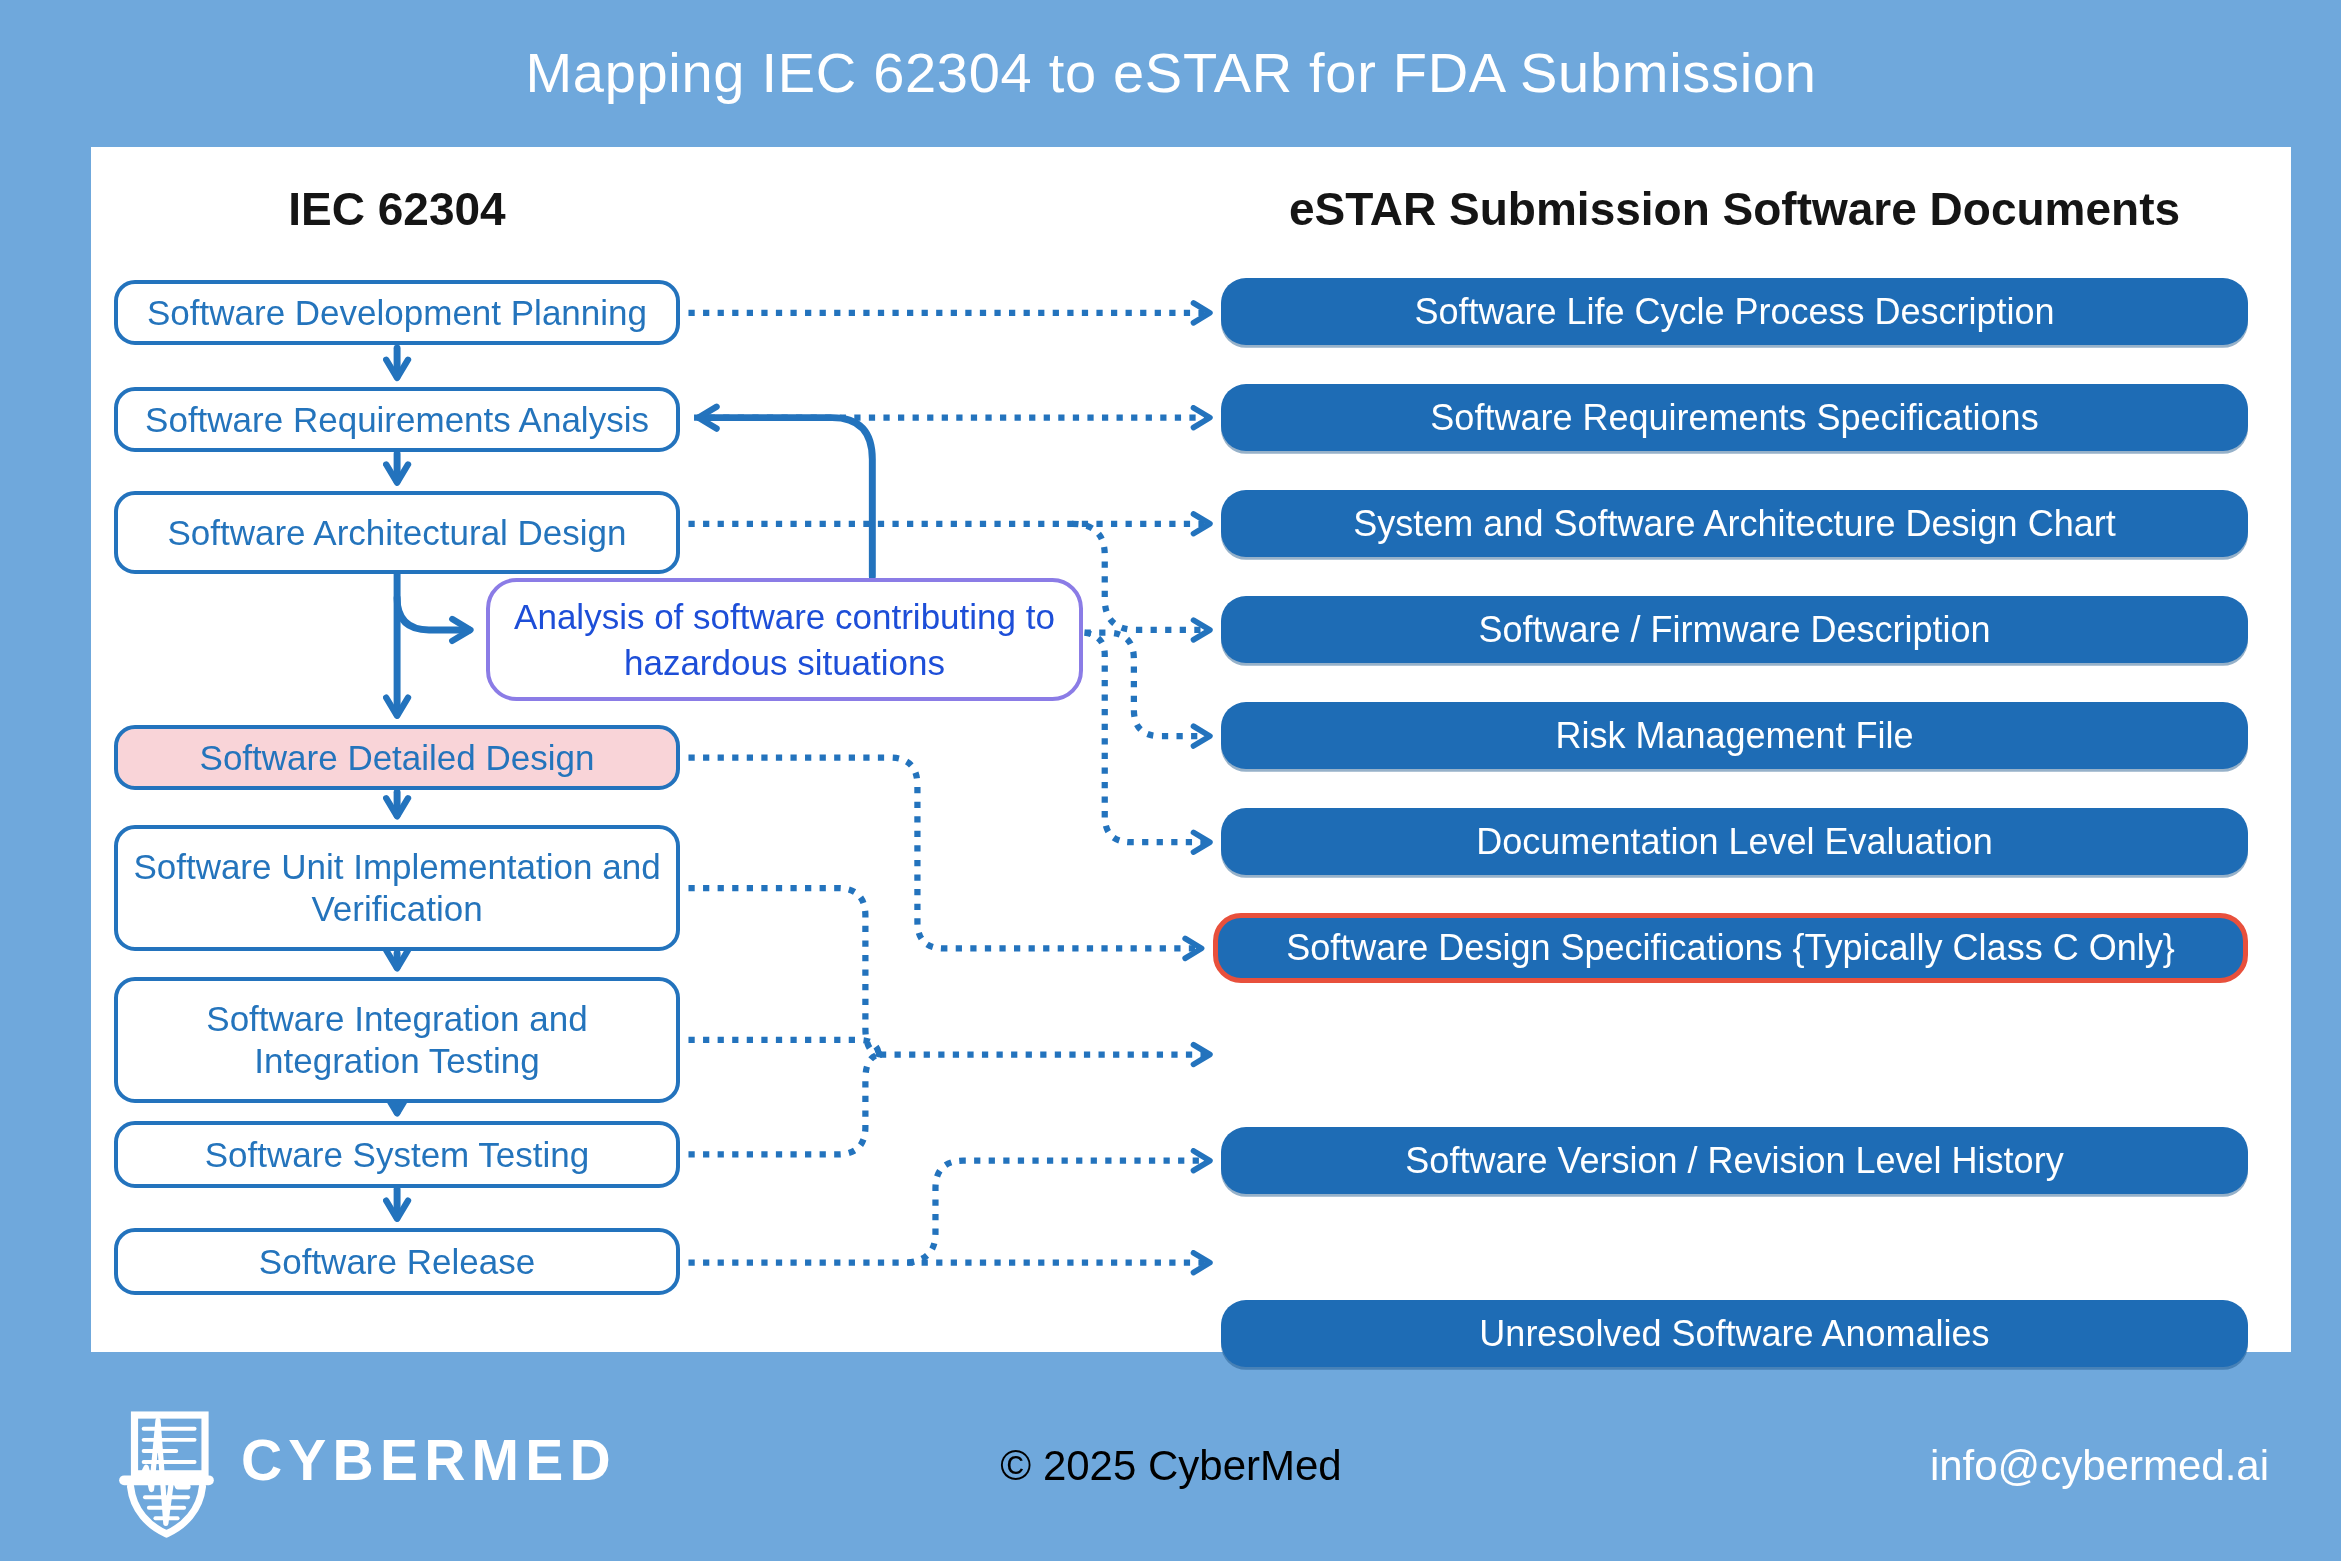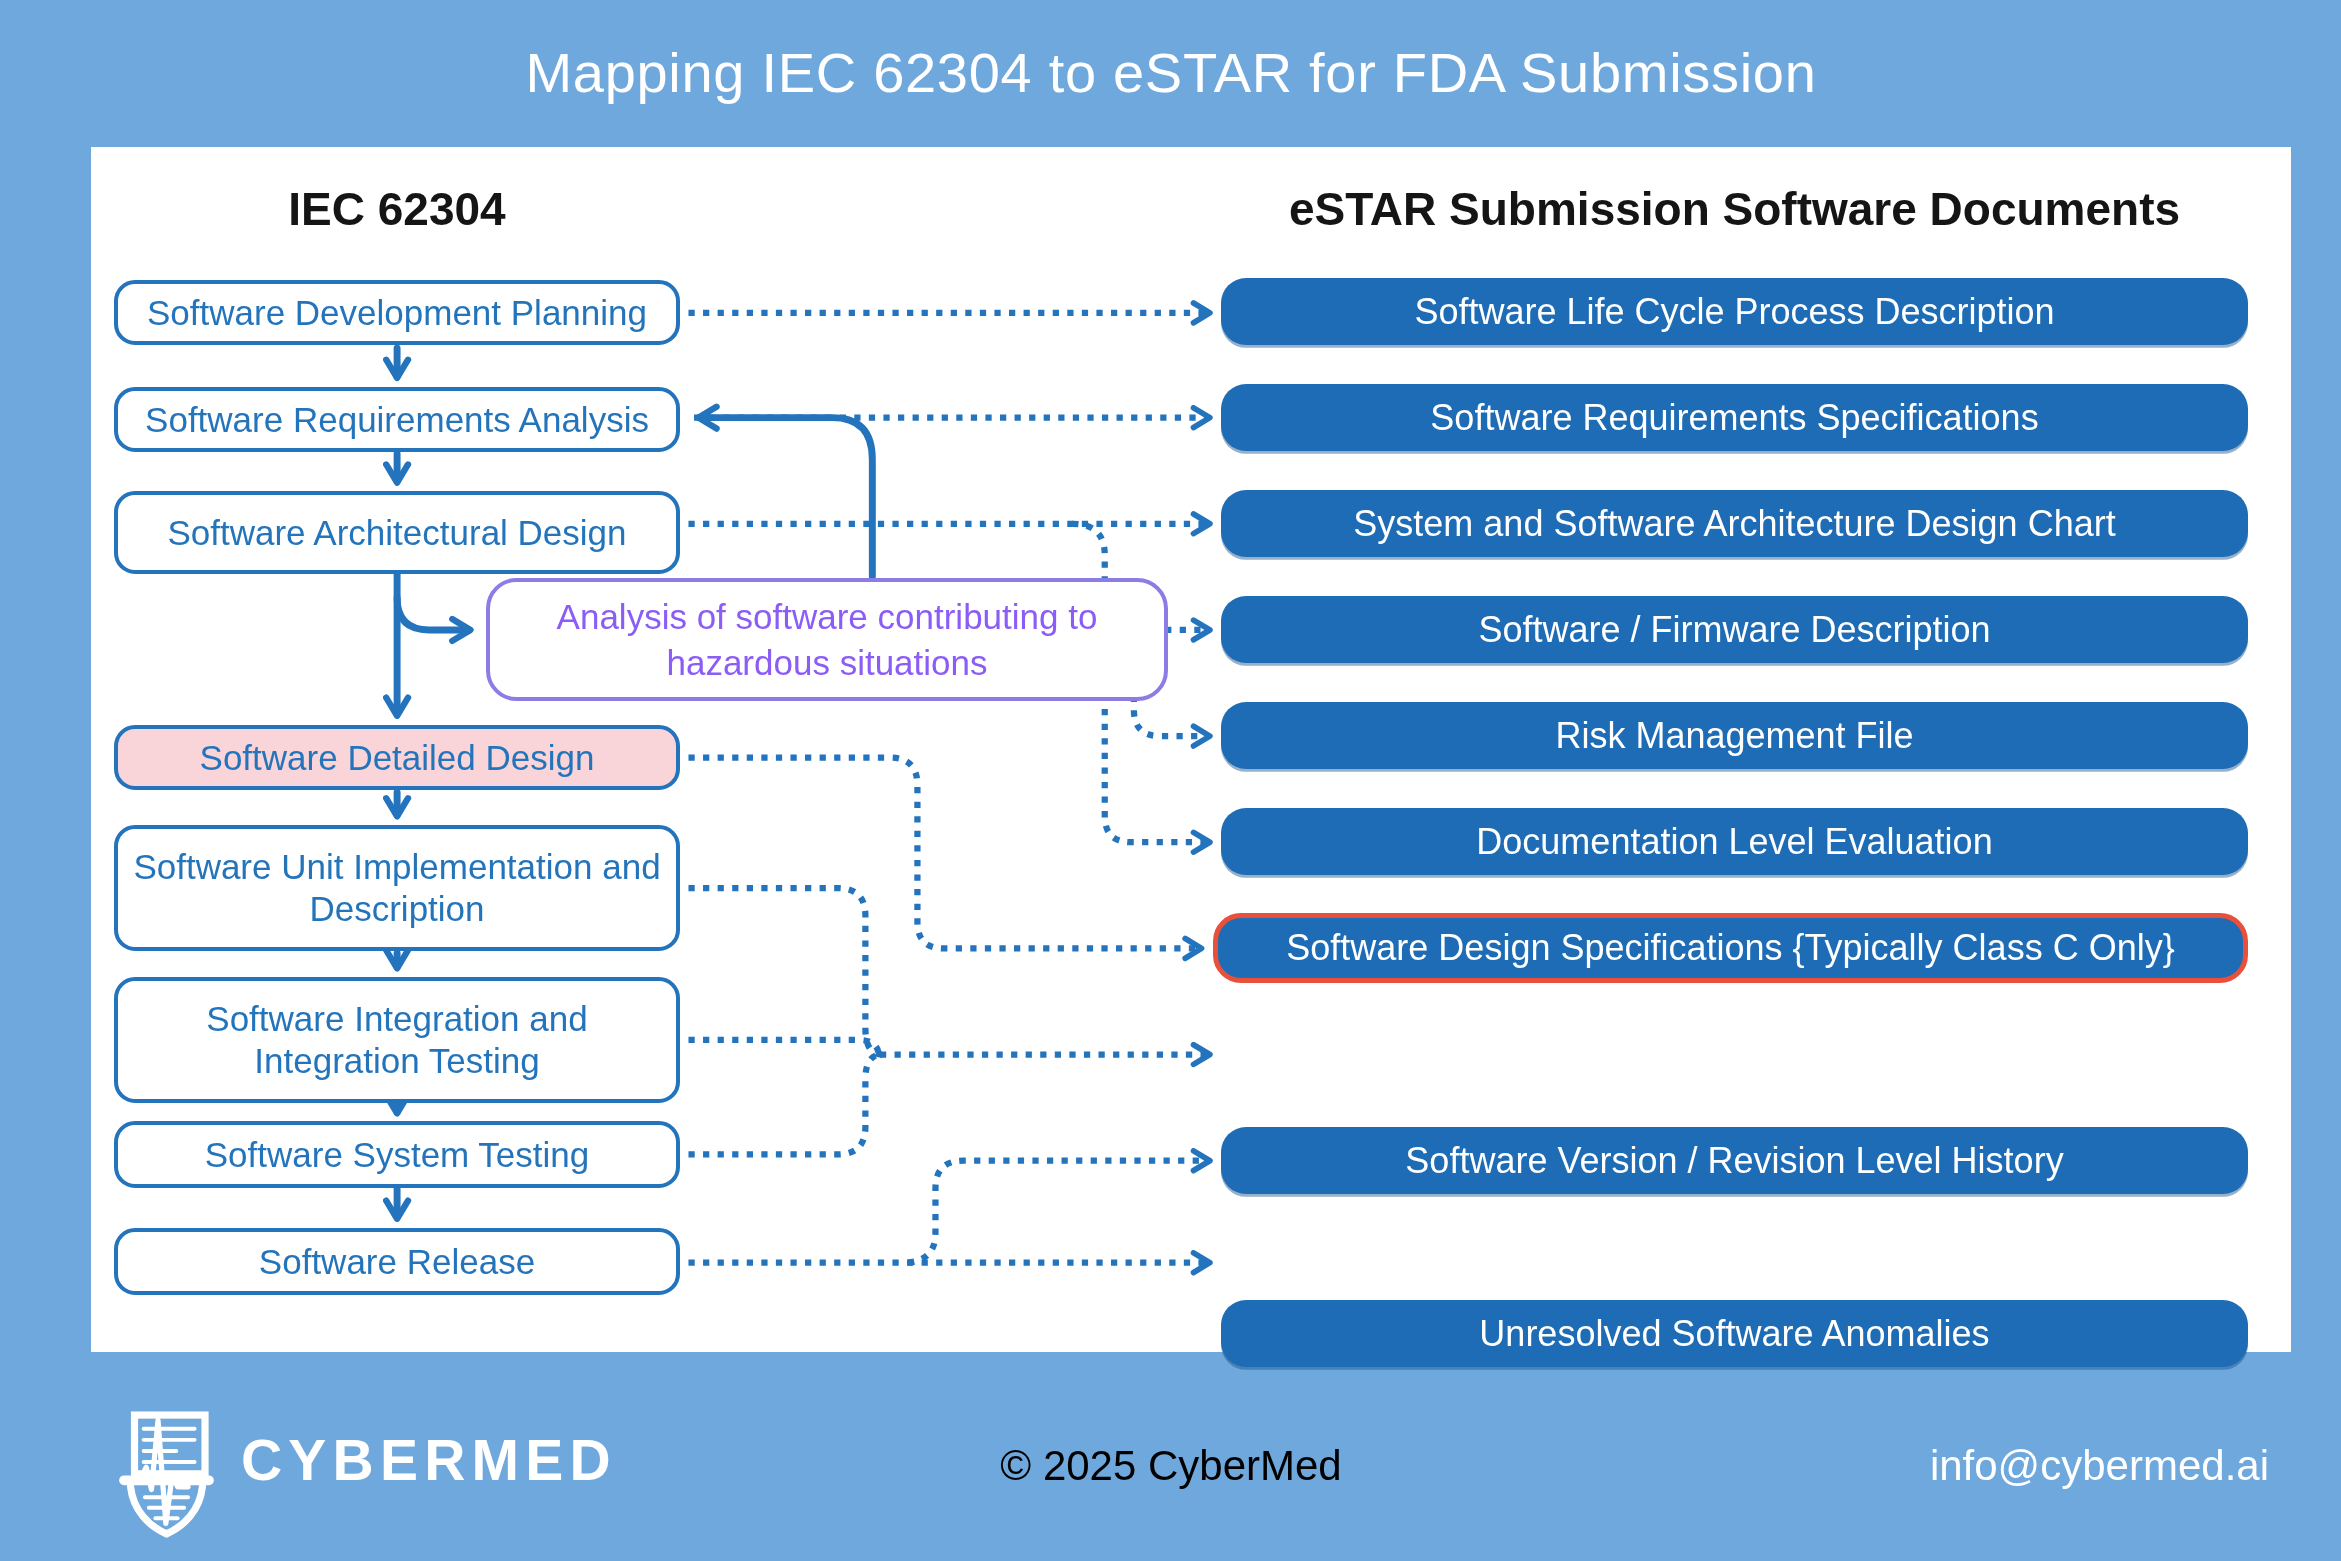--- a/index.html
+++ b/index.html
@@ -9,22 +9,22 @@
          font-size:56px;font-weight:500;letter-spacing:0.7px;}
   .panel{position:absolute;left:91px;top:147px;width:2200px;height:1205px;background:#FFFFFF;}
   .col-header{position:absolute;color:#151515;font-size:46px;font-weight:600;text-align:center;}
   #hdr-iec{left:114px;top:182px;width:566px;}
   #hdr-estar{left:1221px;top:182px;width:1027px;}
   .box{position:absolute;display:flex;align-items:center;justify-content:center;
        text-align:center;box-sizing:border-box;}
   .iec{left:114px;width:566px;background:#FFFFFF;border:4.2px solid #2373BD;border-radius:21px;
        color:#2474BC;font-size:35px;line-height:1.2;padding:0 8.3px;}
   .iec.pink{background:#F9D4D8;}
-  .hazard{left:486px;top:578px;width:682px;height:123px;background:#FFFFFF;
-          border:4.2px solid #8B7CE6;border-radius:30.5px;color:#8b5cf6;font-size:35px;
+  .hazard{left:486px;top:578px;width:597px;height:123px;background:#FFFFFF;
+          border:4.2px solid #8B7CE6;border-radius:30.5px;color:#1d4ed8;font-size:35px;
           line-height:1.3;padding:0 2px;}
   .estar{left:1221px;width:1027px;height:67px;background:#1E6CB5;border-radius:25px;
          color:#FFFFFF;font-size:36px;box-shadow:0 2.8px 0 rgba(23,82,136,.45);padding:0 14px;}
   .estar.red{left:1213px;width:1035px;height:70px;border:5.6px solid #E8503C;border-radius:28px;
              box-shadow:none;}
   svg.connectors{position:absolute;left:0;top:0;}
   .footer-brand{position:absolute;left:241px;top:1427px;color:#FFFFFF;font-size:57px;
                 font-weight:bold;letter-spacing:6.2px;}
   .footer-copy{position:absolute;left:0;top:1442px;width:2342px;text-align:center;
                color:#000000;font-size:42px;}
@@ -76,21 +76,21 @@
       <path d="M 572 1374 V 1394" marker-end="url(#mArrow)"></path>
       <path d="M 572 1592 V 1603" marker-end="url(#mArrow)"></path>
       <path d="M 572 1714 V 1755" marker-end="url(#mArrow)"></path>
     </g>
   </svg>
 
   <div class="box iec" style="top:280px;height:65px;">Software Development Planning</div>
   <div class="box iec" style="top:387px;height:65px;">Software Requirements Analysis</div>
   <div class="box iec" style="top:491px;height:83px;">Software Architectural Design</div>
   <div class="box iec pink" style="top:725px;height:65px;">Software Detailed Design</div>
-  <div class="box iec" style="top:825px;height:126px;">Software Unit Implementation and Description</div>
+  <div class="box iec" style="top:825px;height:126px;">Software Unit Implementation and Verification</div>
   <div class="box iec" style="top:977px;height:126px;">Software Integration and Integration Testing</div>
   <div class="box iec" style="top:1121px;height:67px;">Software System Testing</div>
   <div class="box iec" style="top:1228px;height:67px;">Software Release</div>
 
   <div class="box hazard">Analysis of software contributing to hazardous situations</div>
 
   <div class="box estar" style="top:278px;">Software Life Cycle Process Description</div>
   <div class="box estar" style="top:384px;">Software Requirements Specifications</div>
   <div class="box estar" style="top:490px;text-align:right;">System and Software Architecture Design Chart</div>
   <div class="box estar" style="top:596px;">Software / Firmware Description</div>

